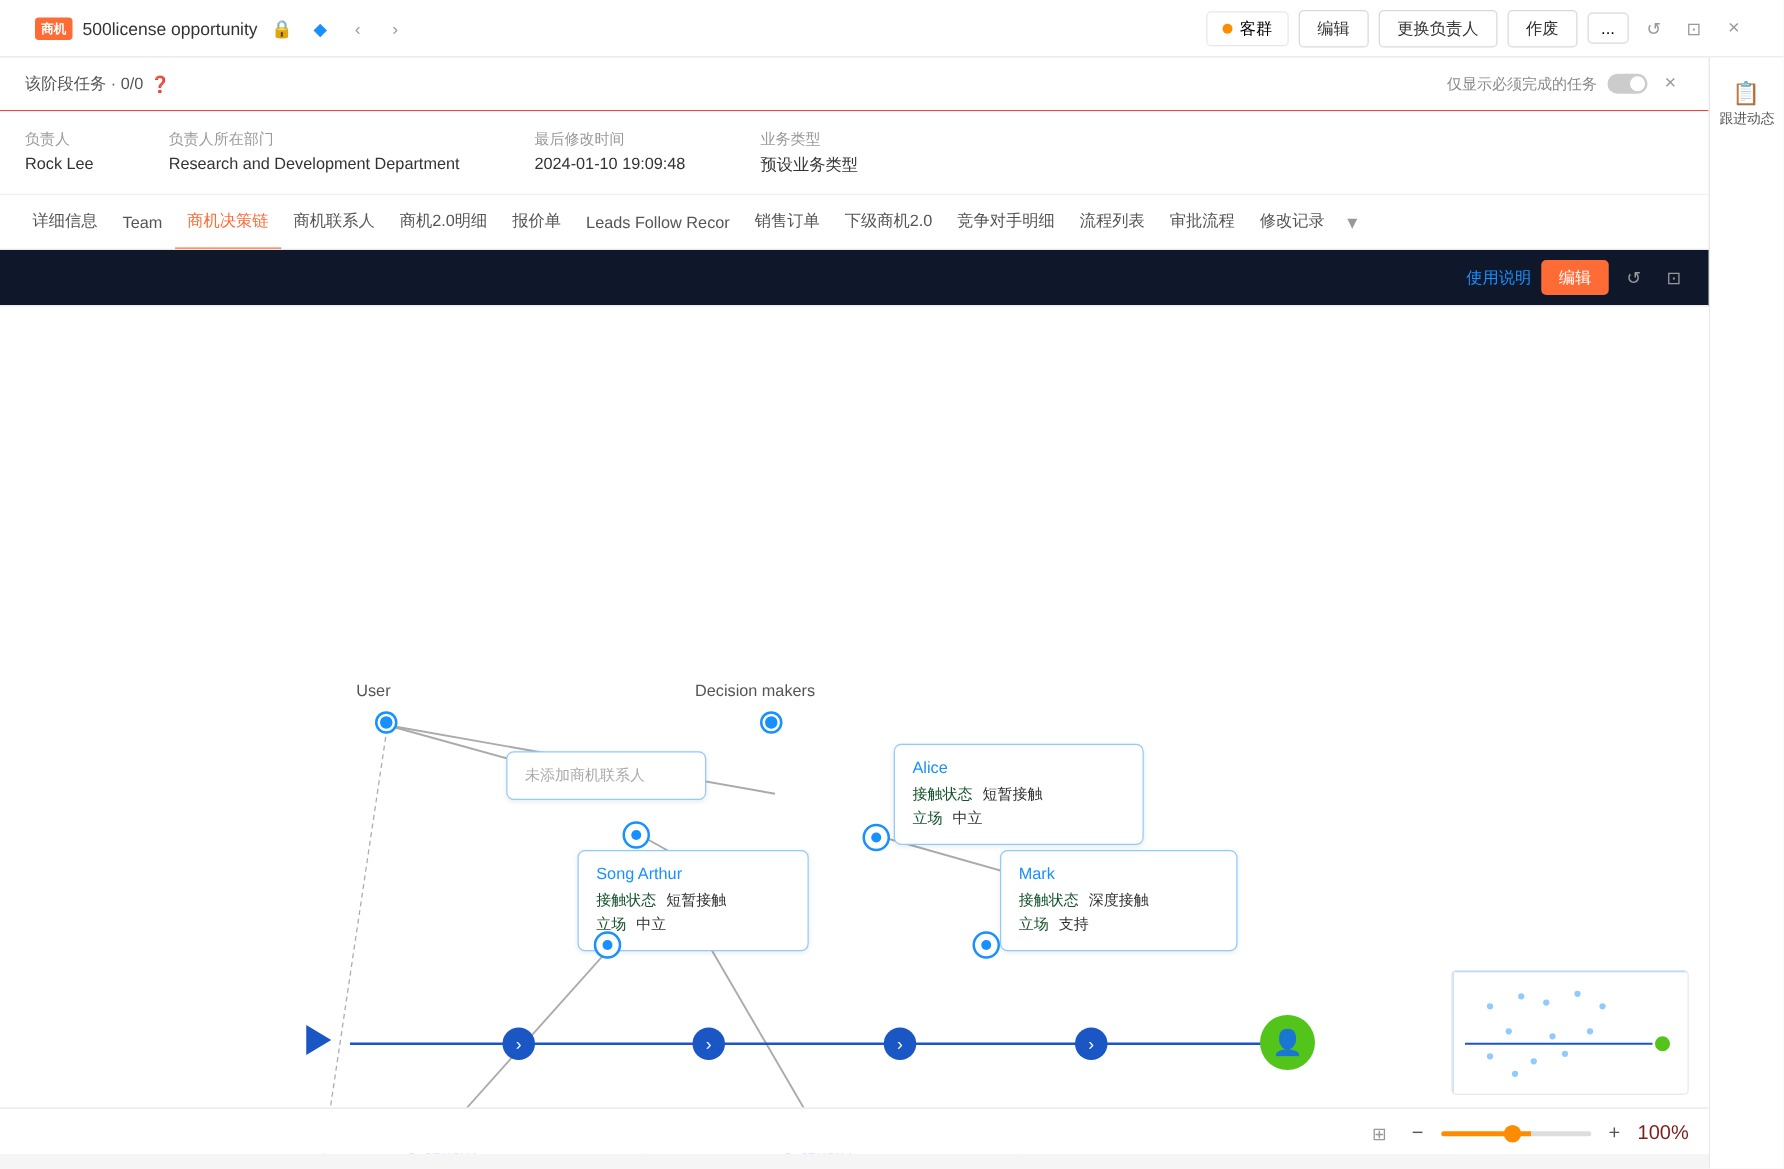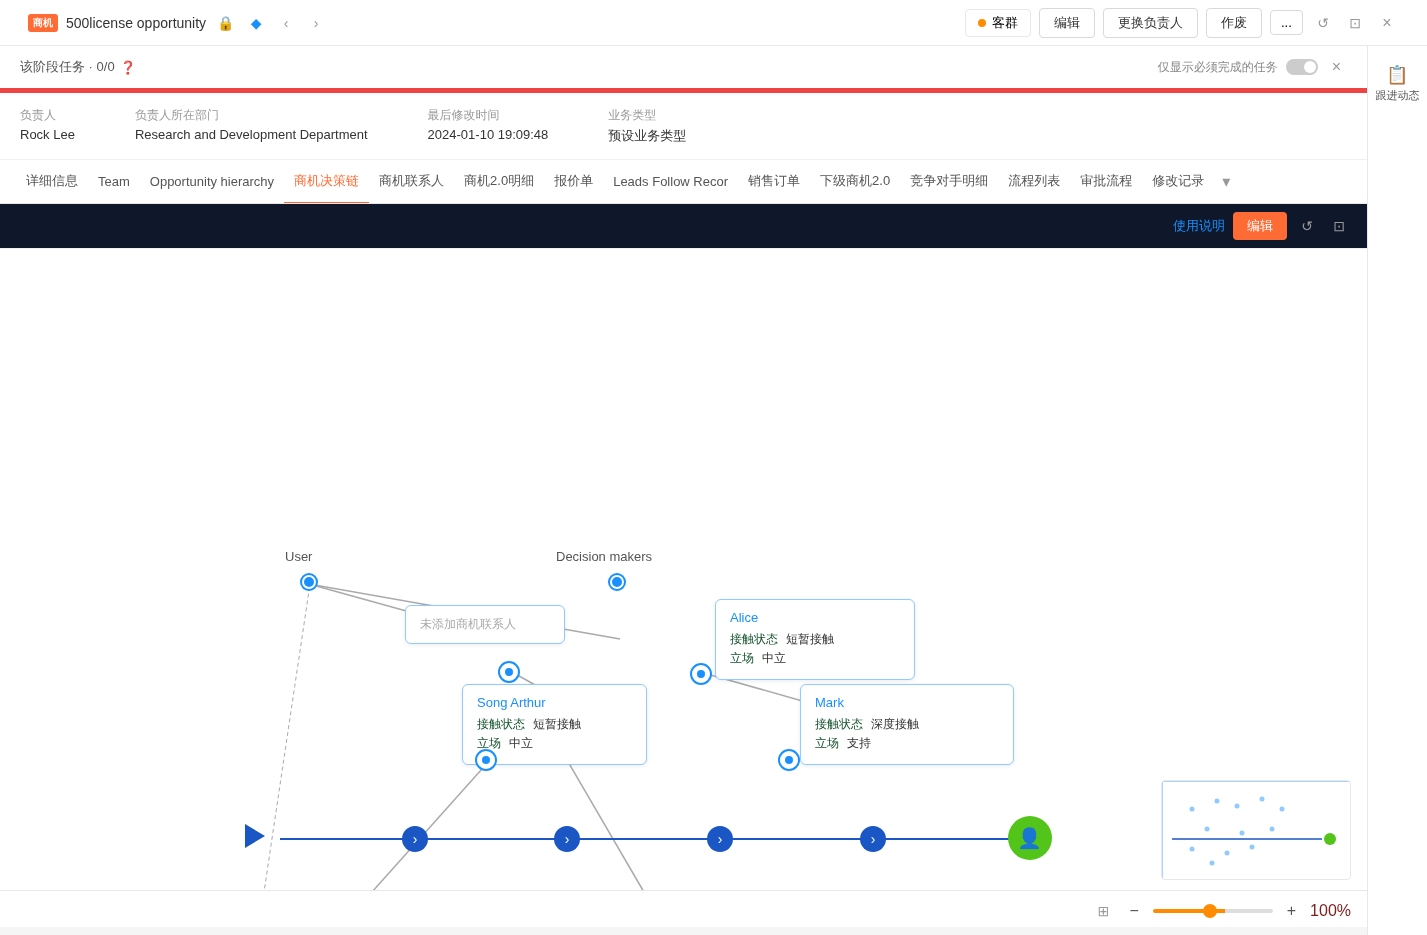--- a/index.html
+++ b/index.html
@@ -35,21 +35,21 @@
 
     .right-sidebar {
       position: absolute; right: 0; top: 0; bottom: 0; width: 60px; background: #fff;
       border-left: 1px solid #e8e8e8; display: flex; flex-direction: column; align-items: center;
       padding-top: 12px; gap: 6px;
     }
     .sidebar-action { display: flex; flex-direction: column; align-items: center; gap: 3px; cursor: pointer; color: #555; font-size: 10px; padding: 6px 4px; }
 
     
     .task-bar {
-      background: #fff; padding: 10px 20px; border-bottom: 5px solid #ef4444;
+      background: #fff; padding: 10px 20px; border-bottom: 1px solid #ef4444;
       display: flex; align-items: center; justify-content: space-between;
     }
     .task-text { font-size: 13px; color: #555; display: flex; align-items: center; gap: 6px; }
     .task-right { display: flex; align-items: center; gap: 8px; font-size: 12px; color: #888; }
     .toggle-switch {
       width: 32px; height: 16px; background: #ccc; border-radius: 8px; position: relative; cursor: pointer;
     }
     .toggle-switch::after {
       content: ''; position: absolute; width: 12px; height: 12px; background: #fff;
       border-radius: 50%; top: 2px; right: 2px; transition: 0.2s;
@@ -200,21 +200,20 @@
       <div class="info-item">
         <span class="lbl">业务类型</span>
         <span class="val">预设业务类型</span>
       </div>
     </div>
   </div>
 
   <div class="tab-bar" style="width:calc(1427px - 60px);">
     <div class="tab-item">详细信息</div>
     <div class="tab-item">Team</div>
-    <div class="tab-item">Opportunity hierarchy</div>
     <div class="tab-item active">商机决策链</div>
     <div class="tab-item">商机联系人</div>
     <div class="tab-item">商机2.0明细</div>
     <div class="tab-item">报价单</div>
     <div class="tab-item">Leads Follow Recor</div>
     <div class="tab-item">销售订单</div>
     <div class="tab-item">下级商机2.0</div>
     <div class="tab-item">竞争对手明细</div>
     <div class="tab-item">流程列表</div>
     <div class="tab-item">审批流程</div>
@@ -299,21 +298,21 @@
         <div class="node-field">
           <span class="node-field-label">立场</span>
           <span class="node-field-value">中立</span>
         </div>
       </div>
 
       <div style="position:absolute; left:475px; top:500px; width:22px; height:22px; border-radius:50%; background:#fff; border:2px solid #1890ff; display:flex; align-items:center; justify-content:center;">
         <div style="width:8px; height:8px; border-radius:50%; background:#1890ff;"></div>
       </div>
 
-      <div class="node-card" style="left:800px; top:435px; width:214px;">
+      <div class="node-card" style="left:800px; top:435px; width:190px;">
         <div class="node-name">Mark</div>
         <div class="node-field">
           <span class="node-field-label">接触状态</span>
           <span class="node-field-value">深度接触</span>
         </div>
         <div class="node-field">
           <span class="node-field-label">立场</span>
           <span class="node-field-value">支持</span>
         </div>
       </div>

